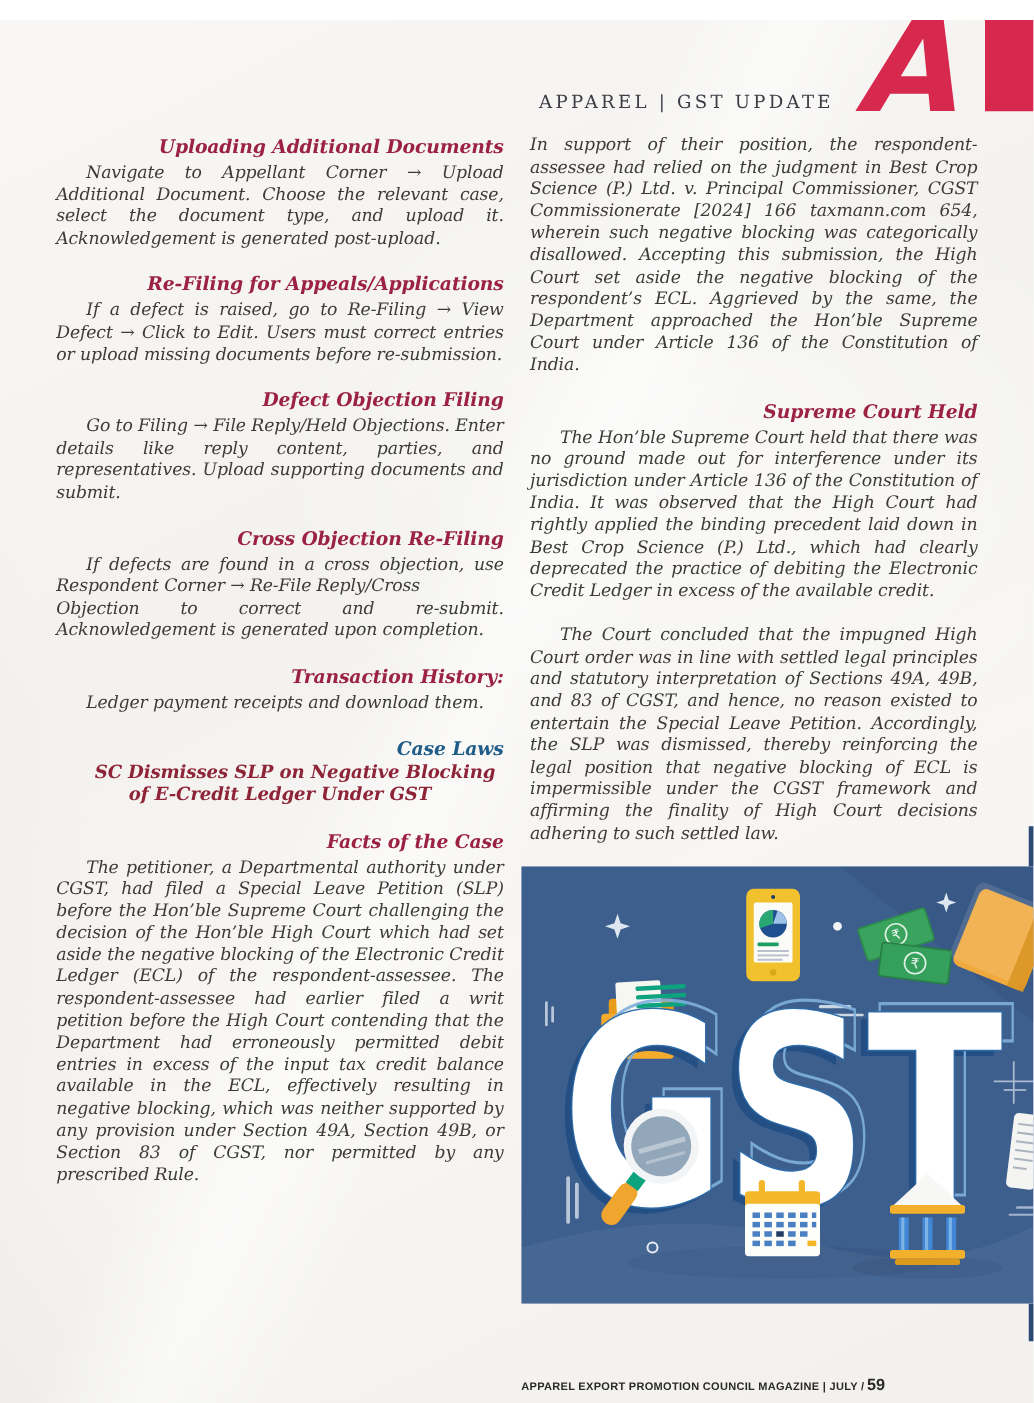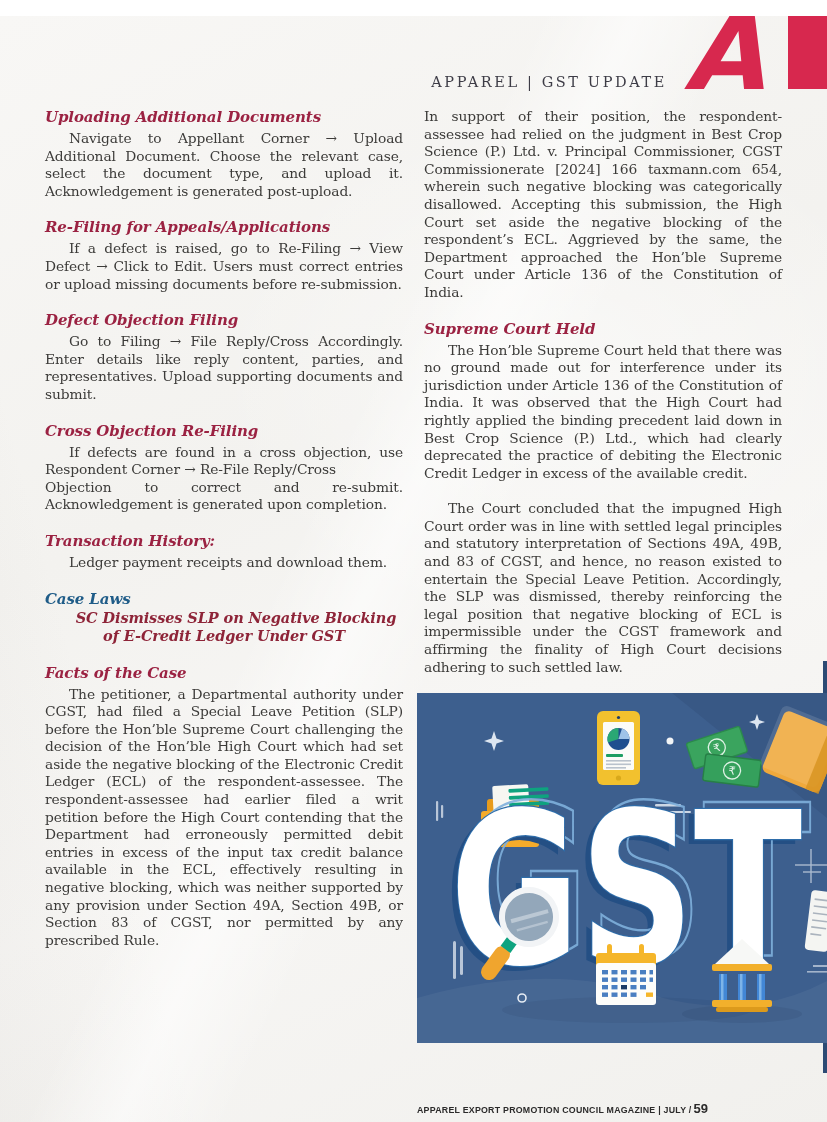--- a/index.html
+++ b/index.html
@@ -20,28 +20,28 @@
   .masthead-title{
     position:absolute;top:58px;right:160px;
     font-size:14.5px;letter-spacing:2.6px;color:#3d3c46;white-space:nowrap;
   }
   .logo{position:absolute;top:0;right:0;width:157px;height:90px;}
   
   .col{position:absolute;top:92px;width:358px;color:#3c3b39;}
   .col-left{left:45px;}
   .col-right{left:424px;}
   .body{
-    margin:0;font-size:13.8px;line-height:17.6px;
+    margin:0;font-style:italic;font-size:13.8px;line-height:17.6px;
     text-align:justify;letter-spacing:-.1px;
   }
   .indent{text-indent:24px;}
   .sec{margin:0 0 18px 0;}
   .h{
     margin:0 0 4px 0;font-style:italic;font-weight:bold;font-size:15px;line-height:18px;
-    color:#9b2242;letter-spacing:-.1px;
+    color:#9b2242;letter-spacing:-.1px;text-align:right;
   }
   .h-blue{color:#1f5c88;margin-bottom:1px;}
   .subhead{
     margin:0 0 0 0;font-style:italic;font-weight:bold;font-size:14.5px;line-height:18.5px;
     color:#8e2438;text-indent:24px;text-align:center;letter-spacing:-.1px;
   }
   .bullet-line .bullet{color:#b02a3c;margin-right:4px;}
   .gap-top{margin-top:18px;}
   
   .illustration{position:absolute;left:417px;top:677px;width:410px;height:350px;}
@@ -75,21 +75,21 @@
     <div class="sec">
       <h3 class="h">Uploading Additional Documents</h3>
       <p class="body indent">Navigate to Appellant Corner → Upload Additional Document. Choose the relevant case, select the document type, and upload it. Acknowledgement is generated post-upload.</p>
     </div>
     <div class="sec">
       <h3 class="h">Re-Filing for Appeals/Applications</h3>
       <p class="body indent">If a defect is raised, go to Re-Filing → View Defect → Click to Edit. Users must correct entries or upload missing documents before re-submission.</p>
     </div>
     <div class="sec">
       <h3 class="h">Defect Objection Filing</h3>
-      <p class="body indent">Go to Filing → File Reply/Cross Accordingly. Enter details like reply content, parties, and representatives. Upload supporting documents and submit.</p>
+      <p class="body indent">Go to Filing → File Reply/Held Objections. Enter details like reply content, parties, and representatives. Upload supporting documents and submit.</p>
     </div>
     <div class="sec">
       <h3 class="h">Cross Objection Re-Filing</h3>
       <p class="body indent">If defects are found in a cross objection, use Respondent Corner → Re-File Reply/Cross</p>
       <p class="body">Objection to correct and re-submit. Acknowledgement is generated upon completion.</p>
     </div>
     <div class="sec">
       <h3 class="h">Transaction History:</h3>
       <p class="body indent" style="text-align:left;">Ledger payment receipts and download them.</p>
     </div>

